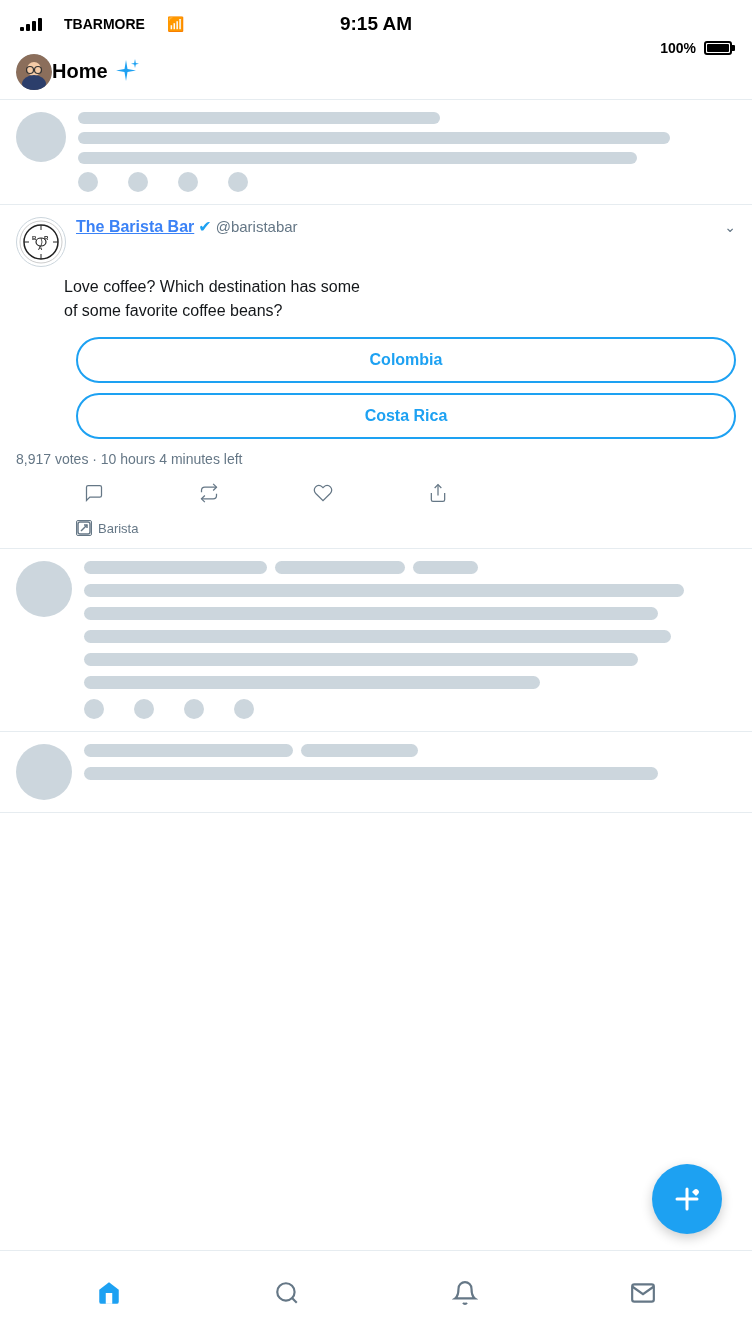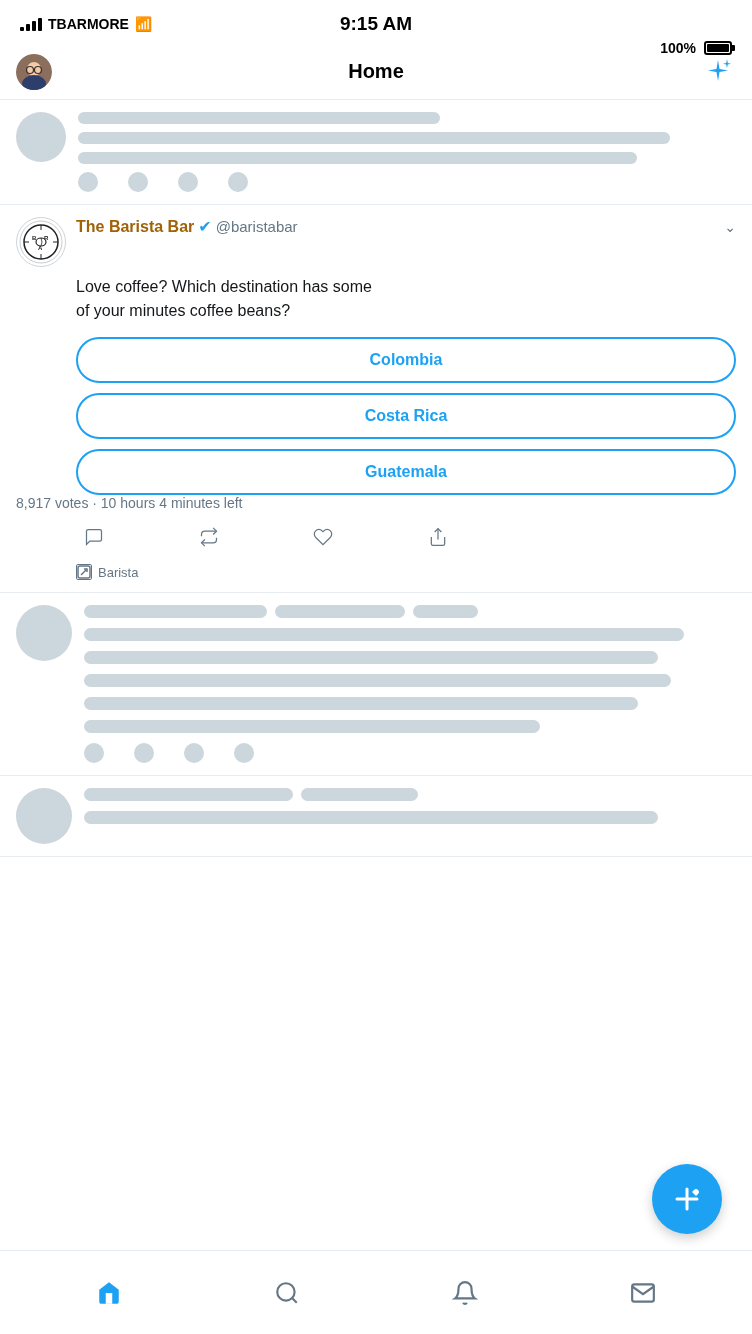--- a/index.html
+++ b/index.html
@@ -18,21 +18,21 @@
       display: flex;
       justify-content: space-between;
       align-items: center;
       padding: 10px 20px 6px 20px;
       background: #fff;
       height: 44px;
     }
     .status-left {
       display: flex;
       align-items: center;
-      gap: 6px;
+      gap: 22px;
       font-size: 14px;
       font-weight: 600;
     }
     .signal-bars {
       display: flex;
       align-items: flex-end;
       gap: 2px;
       height: 14px;
     }
     .signal-bar {
@@ -80,21 +80,20 @@
       top: 1px;
       bottom: 1px;
       width: calc(100% - 2px);
       background: #000;
       border-radius: 1px;
     }
 
     
     .header {
       display: flex;
-      justify-content: space-between;
       align-items: center;
       padding: 8px 16px;
       background: #fff;
       border-bottom: 1px solid #e6ecf0;
       height: 56px;
     }
     .header-avatar {
       width: 36px;
       height: 36px;
       border-radius: 50%;
@@ -182,49 +181,51 @@
     }
     .tweet-name-row {
       display: flex;
       align-items: center;
       gap: 4px;
       flex-wrap: wrap;
     }
     .tweet-name {
       font-size: 16px;
       font-weight: 800;
-      color: #a16207;
+      color: #3b82f6;
+      text-decoration: underline;
     }
     .verified-badge {
       color: #1da1f2;
       font-size: 16px;
     }
     .tweet-handle {
       font-size: 15px;
       color: #657786;
     }
     .tweet-caret {
       margin-left: auto;
       color: #657786;
       font-size: 14px;
     }
     .tweet-body {
       font-size: 16px;
       line-height: 1.5;
       color: #14171a;
       margin-bottom: 14px;
-      margin-left: 60px;
+      margin-left: 48px;
     }
 
     
     .poll-options {
       margin-left: 60px;
       display: flex;
       flex-direction: column;
       gap: 10px;
+      margin-bottom: 12px;
     }
     .poll-option {
       border: 2px solid #1da1f2;
       border-radius: 30px;
       padding: 12px 16px;
       text-align: center;
       color: #1da1f2;
       font-size: 16px;
       font-weight: 700;
       background: #fff;
@@ -421,27 +422,26 @@
         <span class="tweet-name">The Barista Bar</span>
         <span class="verified-badge">✔</span>
         <span class="tweet-handle">@baristabar</span>
         <span class="tweet-caret">⌄</span>
       </div>
     </div>
   </div>
 
   <div class="tweet-body">
     <span>Love coffee? Which destination has some</span><br>
-    <span>of your minutes coffee beans?</span>
+    <span>of some favorite coffee beans?</span>
   </div>
 
   <div class="poll-options">
     <div class="poll-option">Colombia</div>
     <div class="poll-option">Costa Rica</div>
-    <div class="poll-option">Guatemala</div>
   </div>
 
   <div class="poll-meta">8,917 votes · 10 hours 4 minutes left</div>
 
   <div class="tweet-actions">
     <div class="action-btn">
       <span class="action-icon">
         <svg width="20" height="20" viewBox="0 0 24 24" fill="none" stroke="#657786" stroke-width="1.5">
           <path d="M21 15a2 2 0 0 1-2 2H7l-4 4V5a2 2 0 0 1 2-2h14a2 2 0 0 1 2 2z"></path>
         </svg>

